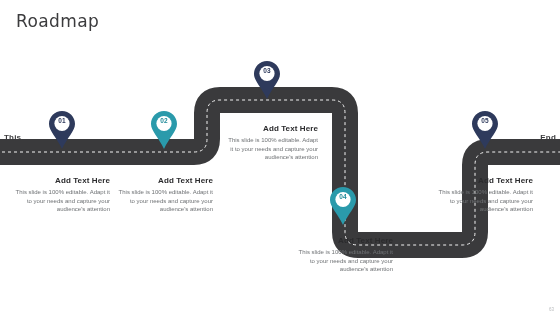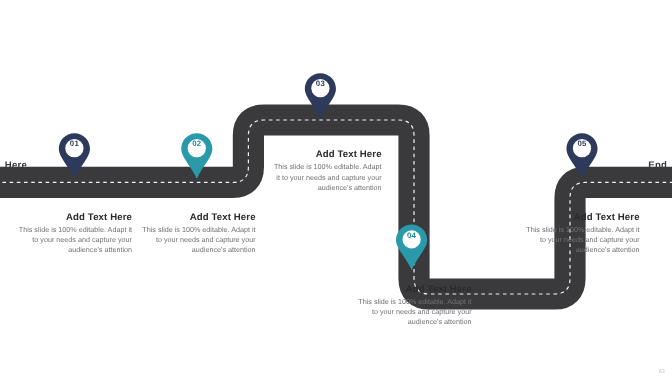--- a/index.html
+++ b/index.html
@@ -108,20 +108,21 @@
     bottom: 3px;
     font-size: 4.5px;
     color: #b9bbbd;
   }
 </style>
 </head>
 <body>
 
 <div id="slide">
 
+  <div id="title">Roadmap</div>
 
   <svg id="road-svg" viewBox="0 0 560 315">
 
     <path d="M -10 152
              L 194 152
              Q 207 152 207 139
              L 207 113
              Q 207 100 220 100
              L 332 100
              Q 345 100 345 113
@@ -142,21 +143,21 @@
              Q 345 100 345 113
              L 345 232
              Q 345 245 358 245
              L 462 245
              Q 475 245 475 232
              L 475 165
              Q 475 152 488 152
              L 570 152" fill="none" stroke="#f2f2f2" stroke-width="1" stroke-dasharray="3 3" stroke-linecap="butt"></path>
   </svg>
 
-  <div id="start-label" class="endpoint-label">Here</div>
+  <div id="start-label" class="endpoint-label">This</div>
   <div id="end-label" class="endpoint-label">End</div>
 
   <div id="pin-01" class="pin navy">
     <svg viewBox="0 0 28 40">
       <path d="M14 1 C6.8 1 1 6.8 1 14 C1 21 9 28 14 39 C19 28 27 21 27 14 C27 6.8 21.2 1 14 1 Z" fill="#2e3a5c"></path>
       <circle cx="14" cy="13.5" r="7.6" fill="#ffffff"></circle>
     </svg>
     <div class="pin-number">01</div>
   </div>
 

